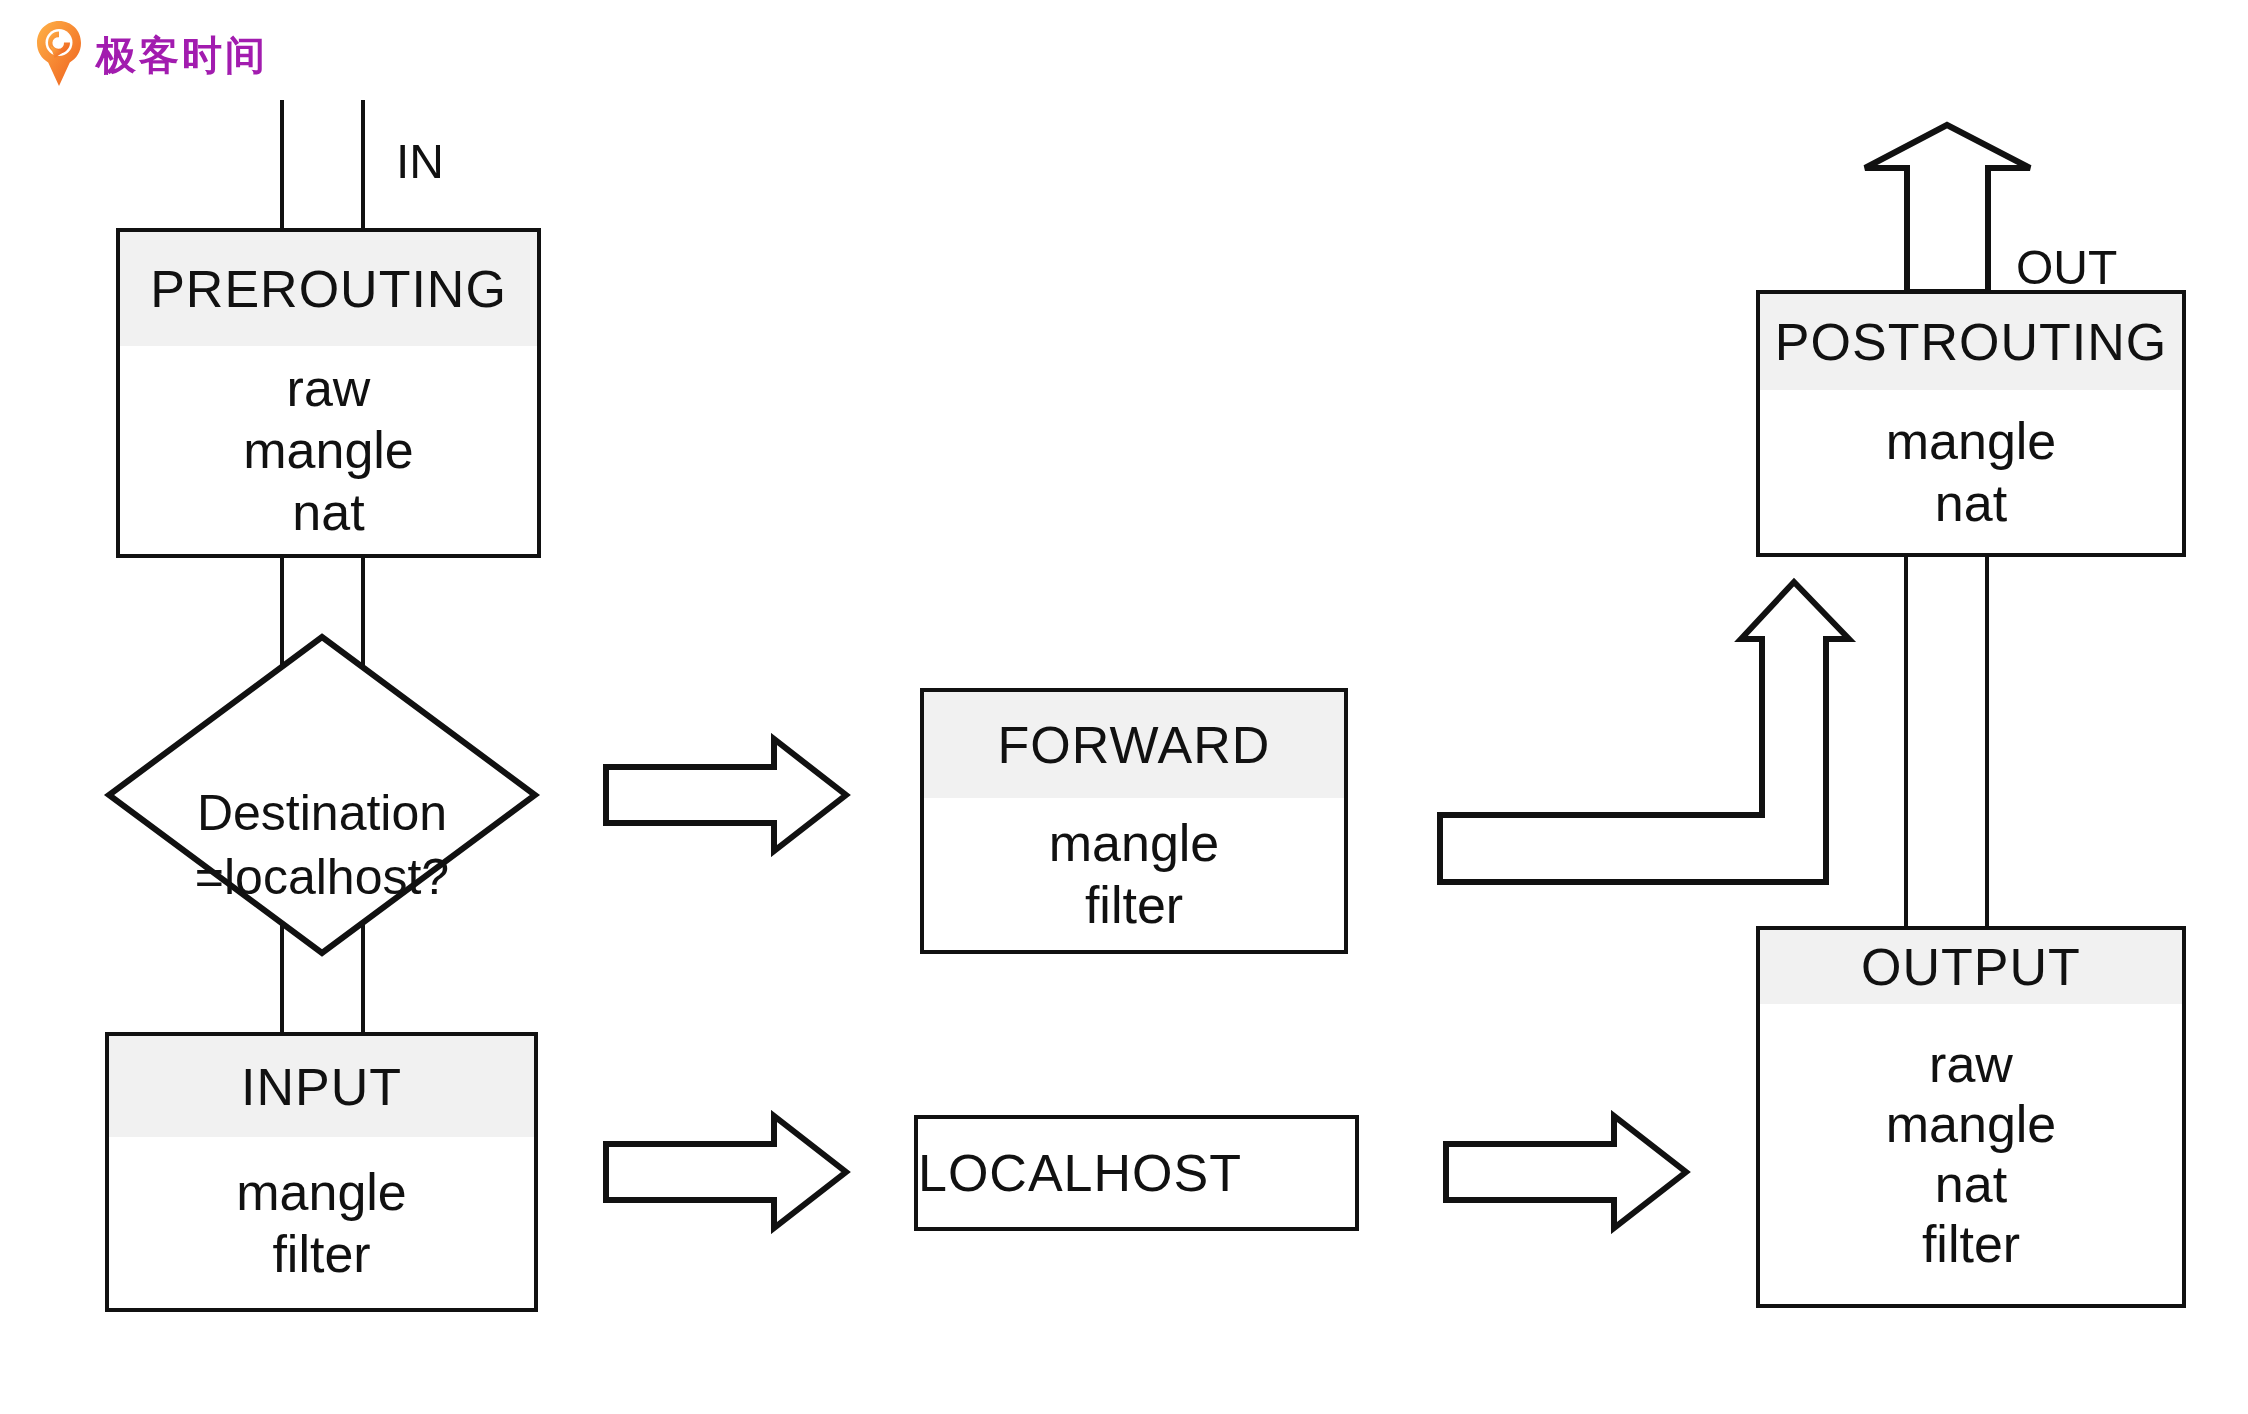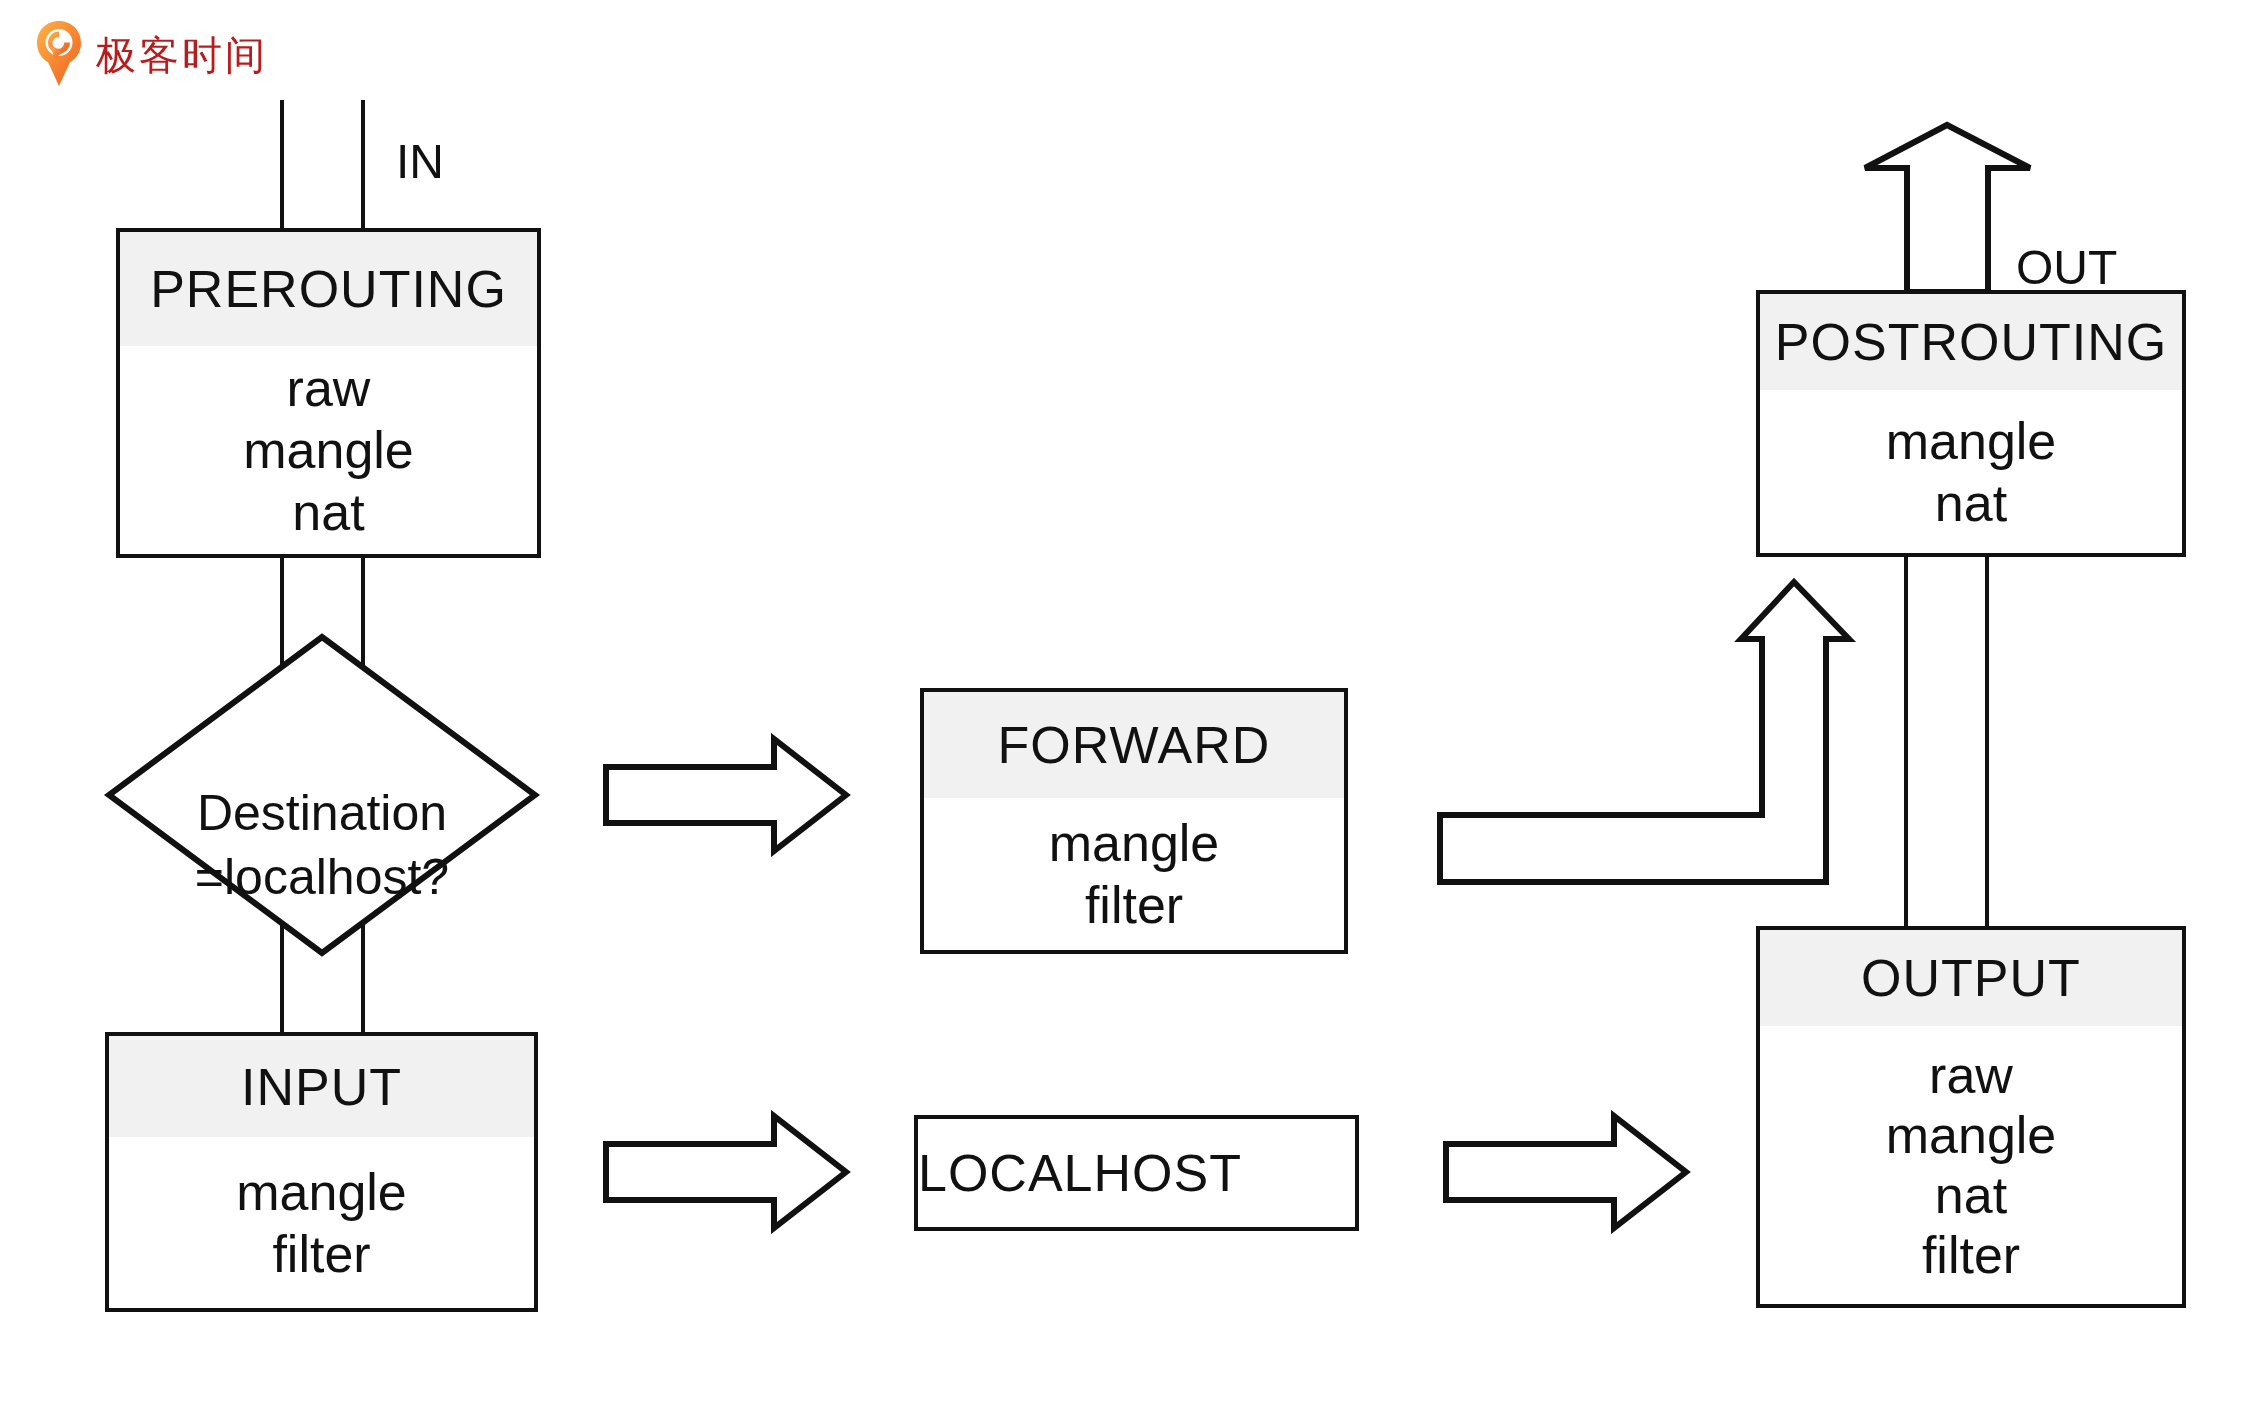--- a/index.html
+++ b/index.html
@@ -29,21 +29,21 @@
   }
   .flow-label{position:absolute;font-size:48px;z-index:4;}
   .shape{position:absolute;z-index:2;}
   .diamond-wrap{position:absolute;z-index:3;}
   .diamond-text{
     position:absolute;z-index:4;text-align:center;font-size:50px;line-height:64px;margin-top:48px;
   }
   
   .logo{position:absolute;left:36px;top:20px;display:flex;align-items:center;z-index:4;}
   .brand{
-    margin-left:14px;font-size:40px;font-weight:normal;color:#b91c1c;letter-spacing:3px;
+    margin-left:14px;font-size:40px;font-weight:bold;color:#a21caf;letter-spacing:3px;
   }
 </style>
 </head>
 <body>
 
 <div class="canvas">
 
   <div class="logo">
     <svg width="46" height="70" viewBox="0 0 46 70">
       <defs>
@@ -115,21 +115,21 @@
 
   <div class="chain-box" style="left:1756px;top:290px;width:430px;height:267px;">
     <div class="box-header" style="height:96px;">POSTROUTING</div>
     <div class="box-body">
       <div>mangle</div>
       <div>nat</div>
     </div>
   </div>
 
   <div class="chain-box" style="left:1756px;top:926px;width:430px;height:382px;">
-    <div class="box-header" style="height:96px;">OUTPUT</div>
+    <div class="box-header" style="height:74px;">OUTPUT</div>
     <div class="box-body" style="line-height:60px;">
       <div>raw</div>
       <div>mangle</div>
       <div>nat</div>
       <div>filter</div>
     </div>
   </div>
 
   <div class="plain-box" style="left:914px;top:1115px;width:445px;height:116px;">
     <span>LOCALHOST</span>

